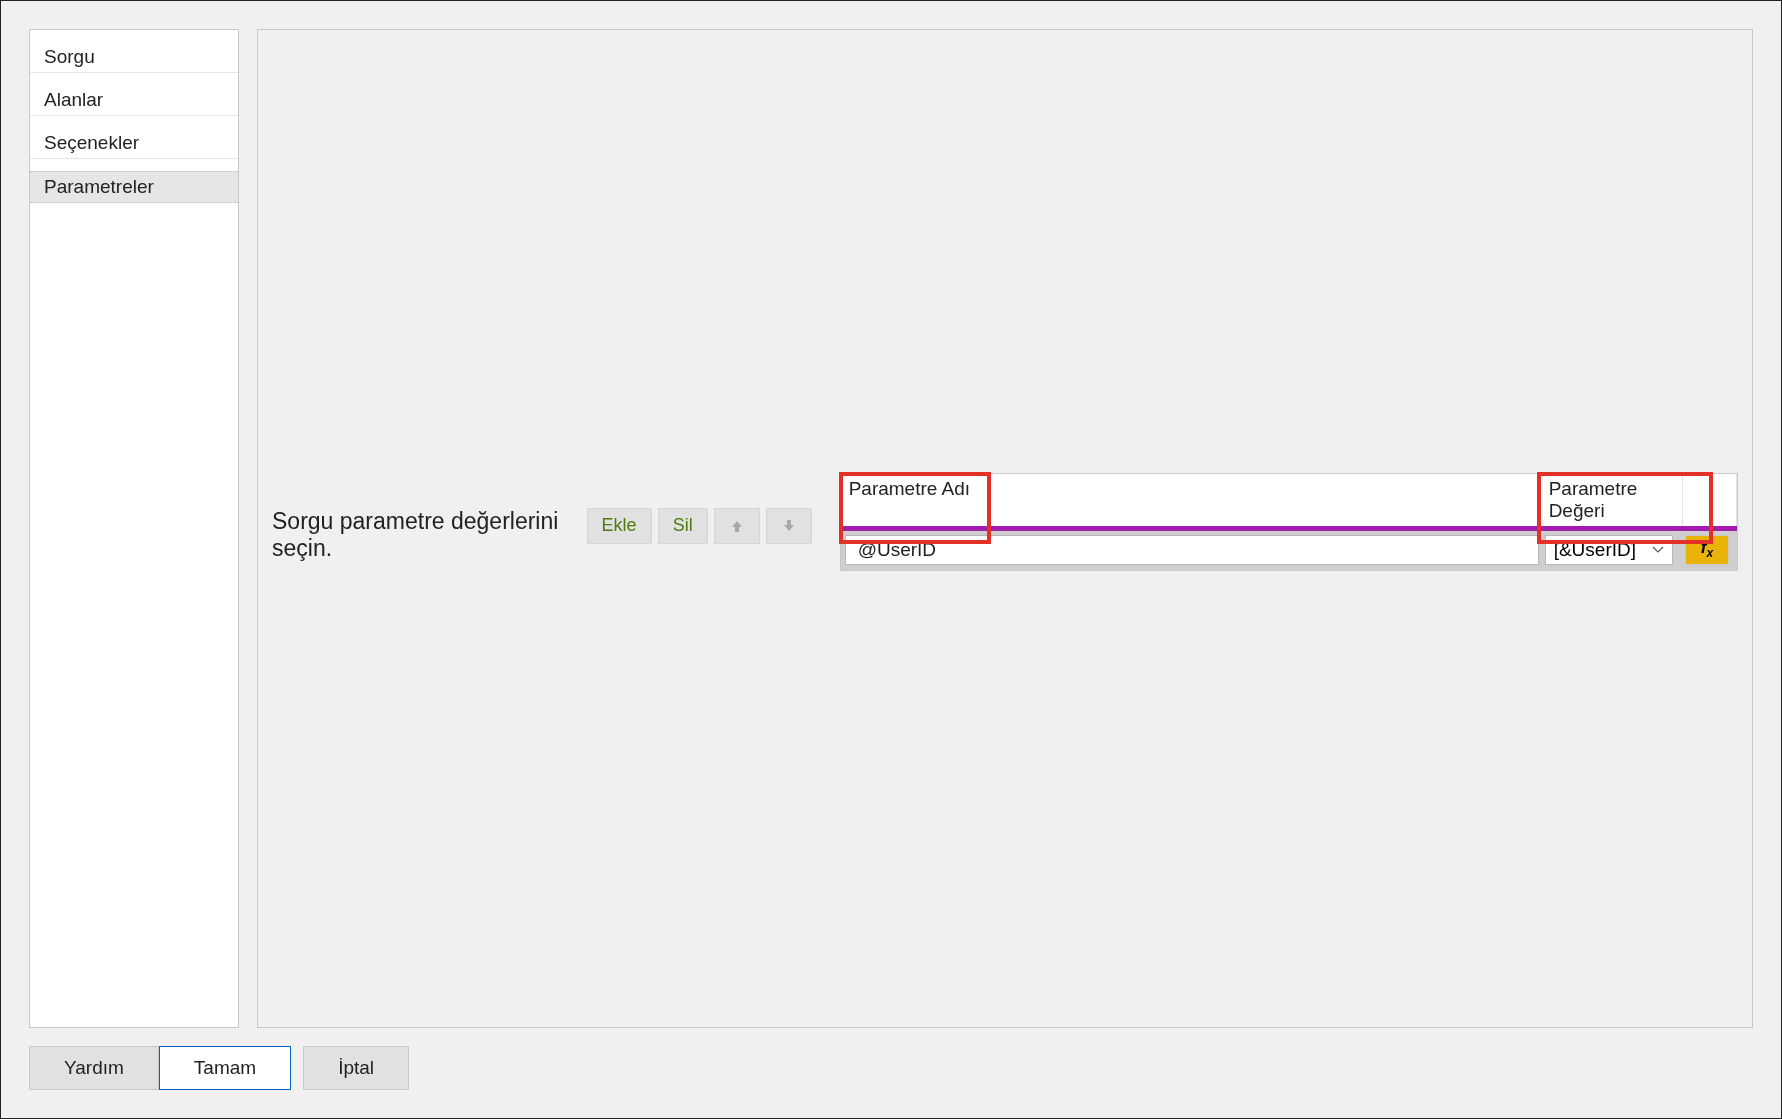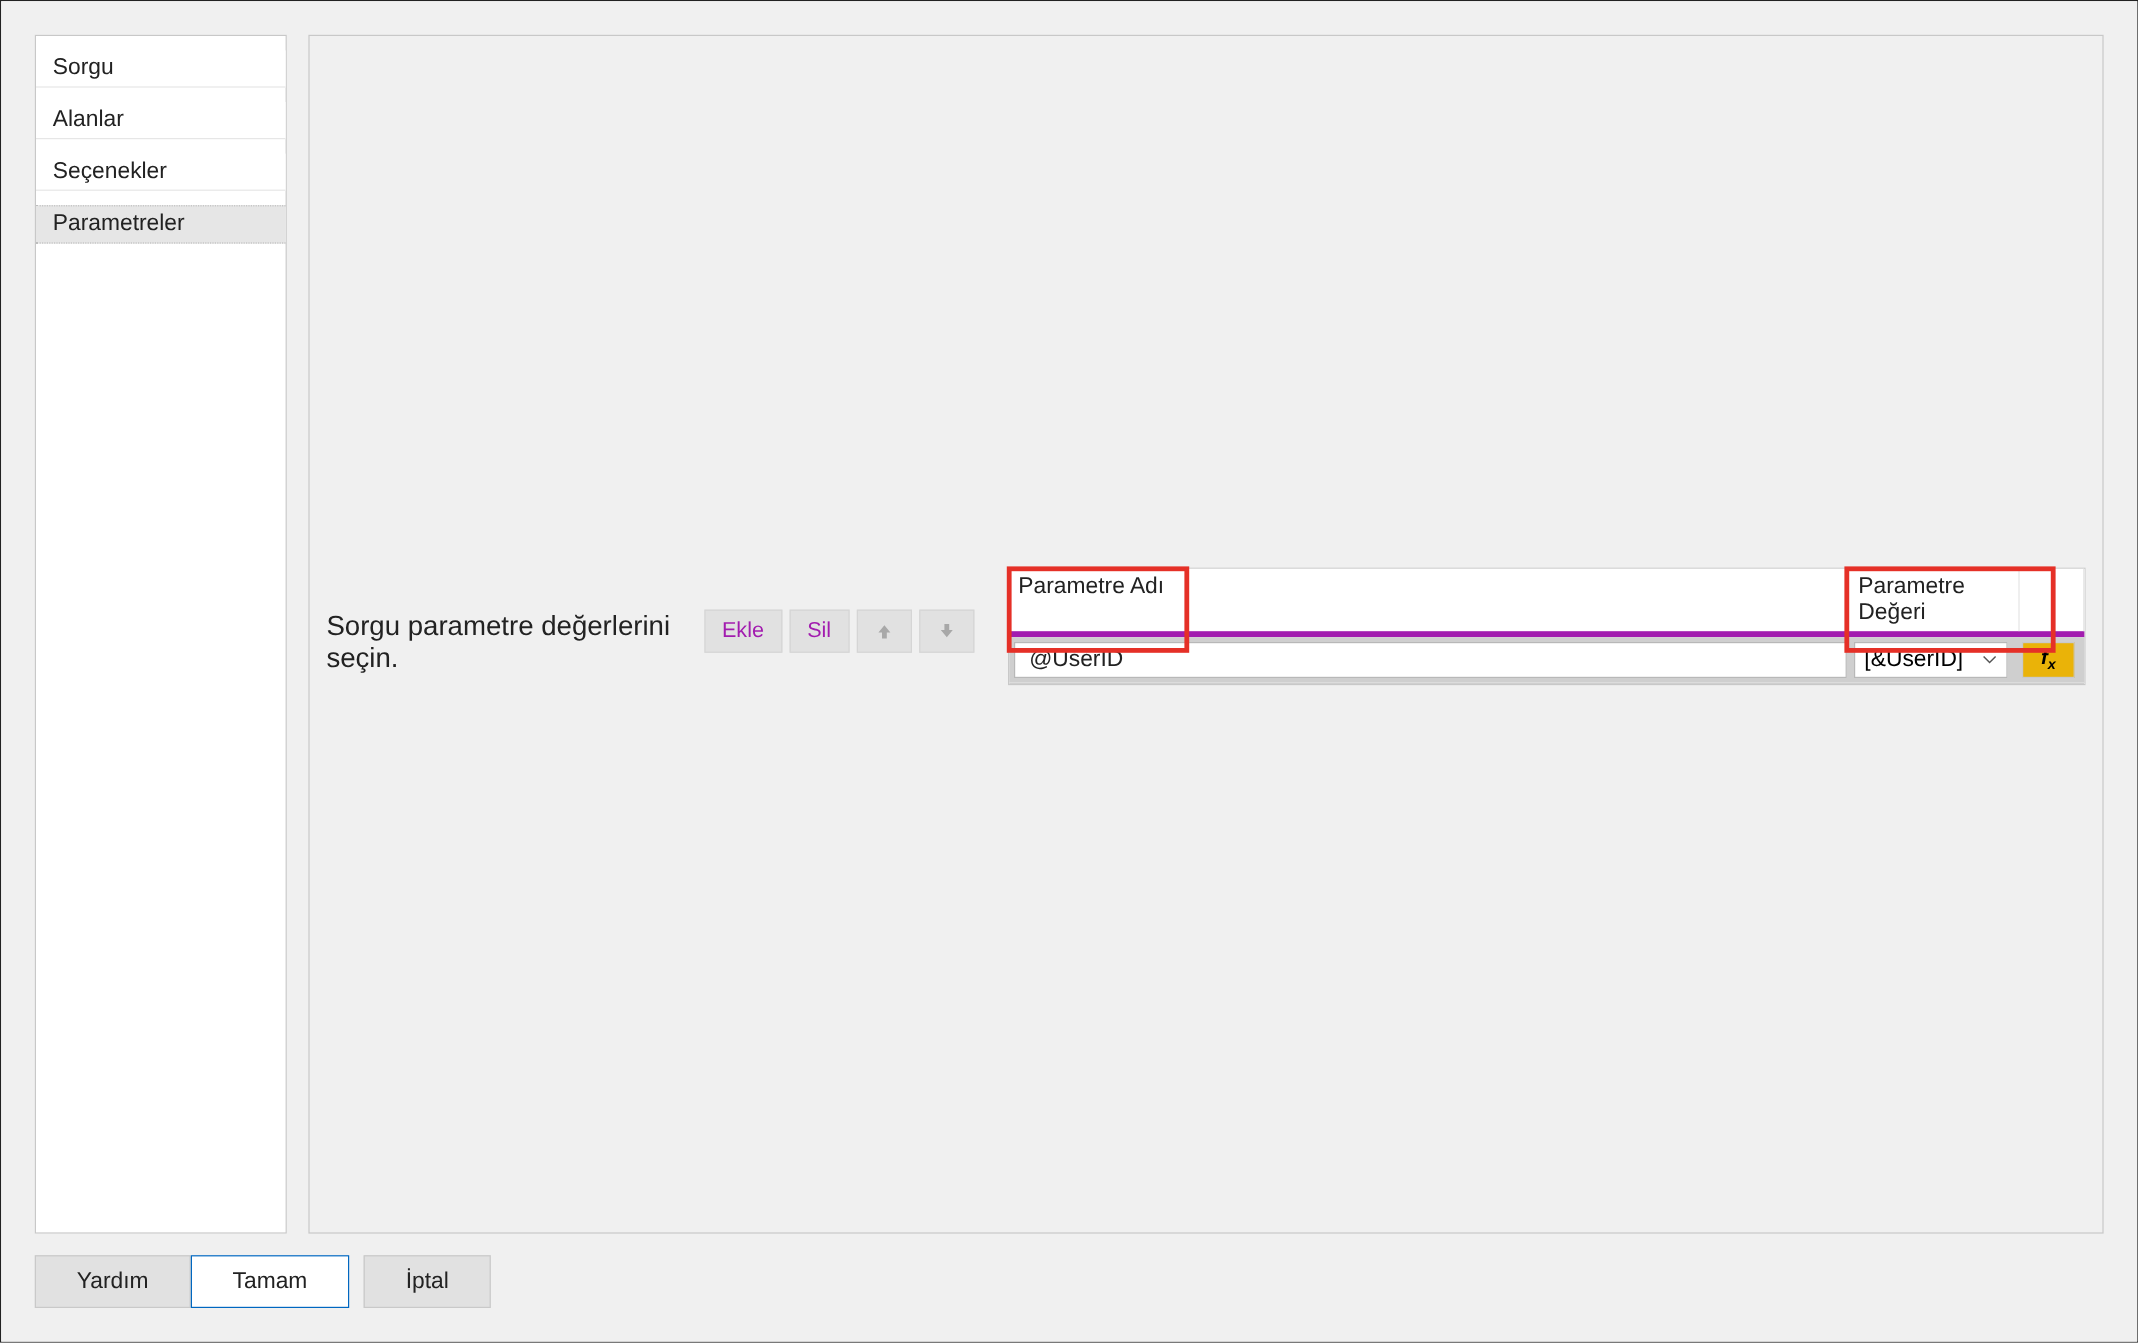--- a/index.html
+++ b/index.html
@@ -85,21 +85,21 @@
   .toolbar {
     display: flex;
     gap: 6px;
     padding: 0 14px 6px 14px;
   }
   .tbtn {
     background: #e1e1e1;
     border: 1px solid #d5d5d5;
     padding: 6px 14px;
     font-size: 18px;
-    color: #a21caf;
+    color: #4d7c0f;
     cursor: pointer;
     min-width: 40px;
     min-height: 36px;
     display: flex;
     align-items: center;
     justify-content: center;
   }
   .tbtn.iconbtn svg {
     width: 16px;
     height: 16px;

